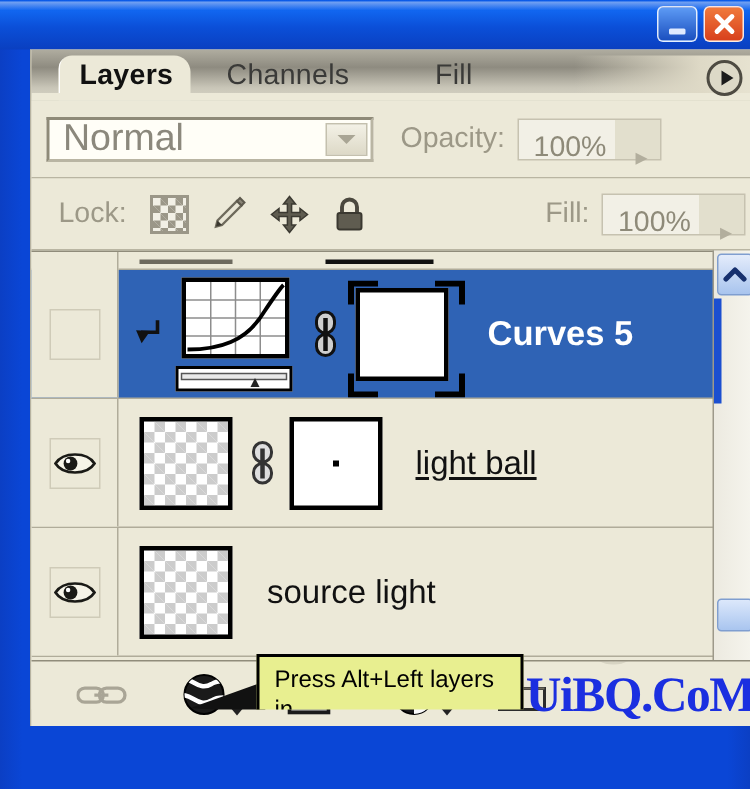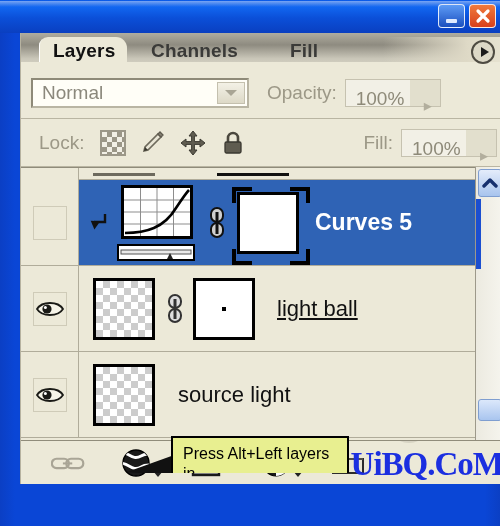--- a/index.html
+++ b/index.html
@@ -49,21 +49,20 @@
   .tabstrip {
     position:relative; height:34px;
     background:linear-gradient(to bottom,#b0ada0 0%, #8e8b80 35%, #c9c6b8 75%, #d8d5c6 100%);
     overflow:hidden;
   }
   .tab {
     position:absolute; top:4px; height:30px;
     display:flex; align-items:center;
     font-size:19px; color:#3a3a38; padding:0 12px 3px 14px;
     letter-spacing:.2px;
-    font-weight:bold;
   }
   .tab.active {
     background:#ece9d8;
     border-top-left-radius:9px; border-top-right-radius:11px;
     color:#111; font-weight:bold;
     box-shadow: 1px -1px 0 #fff inset;
   }
   .tab-layers { left:18px; }
   .tab-channels { left:116px; }
   .tab-paths { left:255px; }
@@ -89,21 +88,21 @@
   .row-blend {
     height:52px; display:flex; align-items:center; padding:0 6px 0 10px;
     border-bottom:1px solid #b9b5a2;
     background:#ece9d8;
   }
   .select {
     width:218px; height:30px; background:#fffef7;
     border:2px solid #b9b5a3; border-top-color:#8e8a78; border-left-color:#8e8a78;
     display:flex; align-items:center; position:relative;
   }
-  .select span { font-size:19px; color:#8b887c; padding-left:9px; }
+  .select span { font-size:25px; color:#8b887c; padding-left:9px; }
   .select .arrow {
     position:absolute; right:2px; top:2px; width:28px; height:22px;
     background:linear-gradient(to bottom,#f3f1e6,#ddd9c7);
     border:1px solid #c4c0ae;
     display:flex; align-items:center; justify-content:center;
   }
   .select .arrow i {
     width:0;height:0;border-top:6px solid #a9a595;
     border-left:6px solid transparent;border-right:6px solid transparent;
   }
@@ -386,21 +385,21 @@
               <rect x="4" y="16" width="12" height="14" rx="6" fill="#cfcfcf" stroke="#111" stroke-width="2"></rect>
               <rect x="8.5" y="5" width="3" height="22" fill="#111"></rect>
             </svg>
           </div>
           <div class="mask-thumb" style="margin-left:8px">
             <svg class="mask-corners" viewBox="0 0 78 78">
               <path d="M2 16 L2 2 L20 2 M58 2 L76 2 L76 16 M76 62 L76 76 L58 76 M20 76 L2 76 L2 62" fill="none" stroke="#000" stroke-width="4"></path>
             </svg>
           </div>
         </div>
-        <div class="layername white" style="margin-left:16px">Curves 5</div>
+        <div class="layername white" style="margin-left:26px">Curves 5</div>
       </div>
 
       <div class="lrow rowline">
         <div class="eyecol">
           <div class="eyebox">
             <svg width="28" height="18" viewBox="0 0 28 18">
               <path d="M1 9 C6 1, 22 1, 27 9 C22 17, 6 17, 1 9 Z" fill="#f6f4e8" stroke="#1a1a16" stroke-width="1.8"></path>
               <circle cx="11" cy="9" r="4.6" fill="#1a1a16"></circle>
               <circle cx="9.4" cy="7.4" r="1.5" fill="#fff"></circle>
             </svg>

